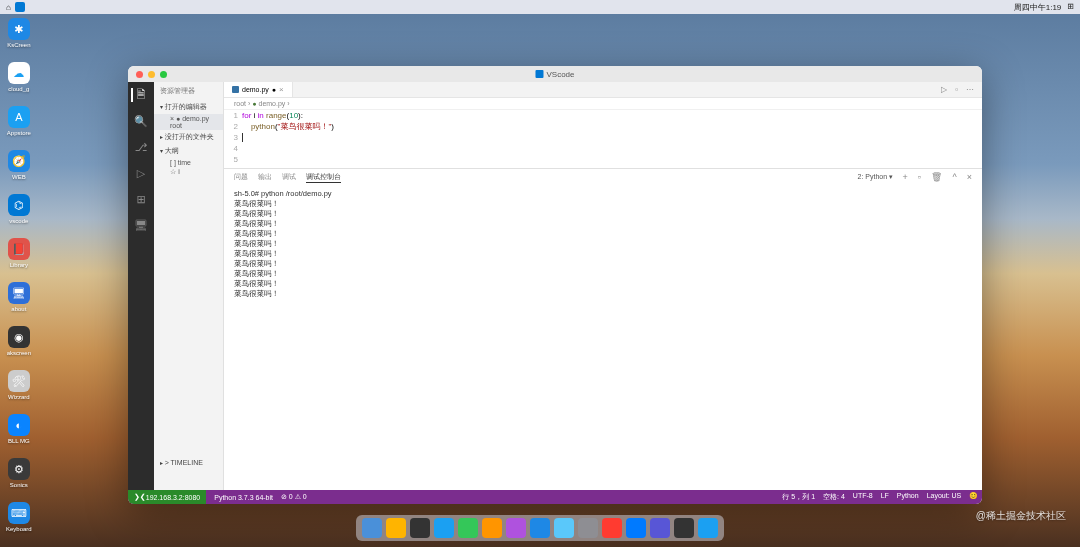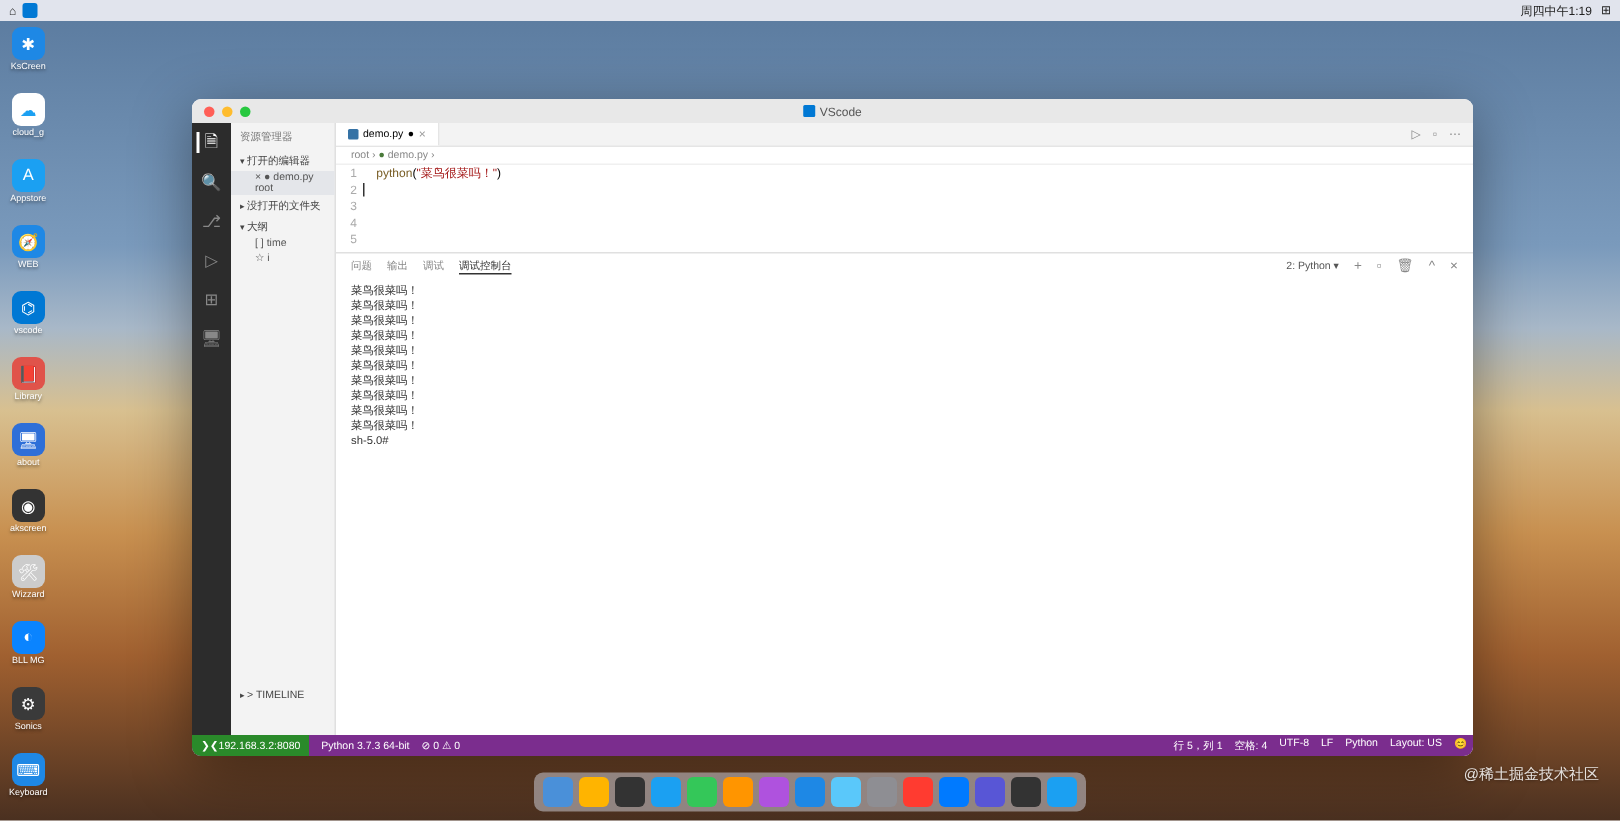--- a/index.html
+++ b/index.html
@@ -175,50 +175,51 @@
       </div>
       <div class="code">
         <div class="gutter" id="gutter">
             <div>1</div>
             <div>2</div>
             <div>3</div>
             <div>4</div>
             <div>5</div>
           </div>
         <div class="code-lines" id="code-lines">
+            <div><span class="kw">for</span> i <span class="kw">in</span> <span class="fn">range</span>(<span class="num">10</span>):</div>
             <div>    <span class="fn">python</span>(<span class="str">"菜鸟很菜吗！"</span>)</div>
             <div><span class="cursor-line"></span></div>
           </div>
       </div>
       <div class="panel">
         <div class="panel-tabs" id="panel-tabs">
             <span class="pt">问题</span>
             <span class="pt">输出</span>
             <span class="pt">调试</span>
             <span class="pt active">调试控制台</span>
             <span class="spacer"></span>
             <span class="term-sel">2: Python ▾</span>
             <span class="pa">+</span>
             <span class="pa">▫</span>
             <span class="pa">🗑</span>
             <span class="pa">^</span>
             <span class="pa">×</span>
           </div>
         <div class="terminal" id="terminal">
-            <div>菜鸟很菜吗！</div>
-            <div>菜鸟很菜吗！</div>
-            <div>菜鸟很菜吗！</div>
-            <div>菜鸟很菜吗！</div>
-            <div>菜鸟很菜吗！</div>
-            <div>菜鸟很菜吗！</div>
-            <div>菜鸟很菜吗！</div>
-            <div>菜鸟很菜吗！</div>
-            <div>菜鸟很菜吗！</div>
-            <div>菜鸟很菜吗！</div>
-            <div>sh-5.0#</div>
+            <div>sh-5.0# python /root/demo.py</div>
+            <div>菜鸟很菜吗！</div>
+            <div>菜鸟很菜吗！</div>
+            <div>菜鸟很菜吗！</div>
+            <div>菜鸟很菜吗！</div>
+            <div>菜鸟很菜吗！</div>
+            <div>菜鸟很菜吗！</div>
+            <div>菜鸟很菜吗！</div>
+            <div>菜鸟很菜吗！</div>
+            <div>菜鸟很菜吗！</div>
+            <div>菜鸟很菜吗！</div>
           </div>
       </div>
     </div>
   </div>
   <div class="statusbar">
     <span class="remote">❯❮ <span>192.168.3.2:8080</span></span>
     <span>Python 3.7.3 64-bit</span>
     <span>⊘ 0 ⚠ 0</span>
     <div class="sbr" id="status-right">
         <span>行 5，列 1</span>

